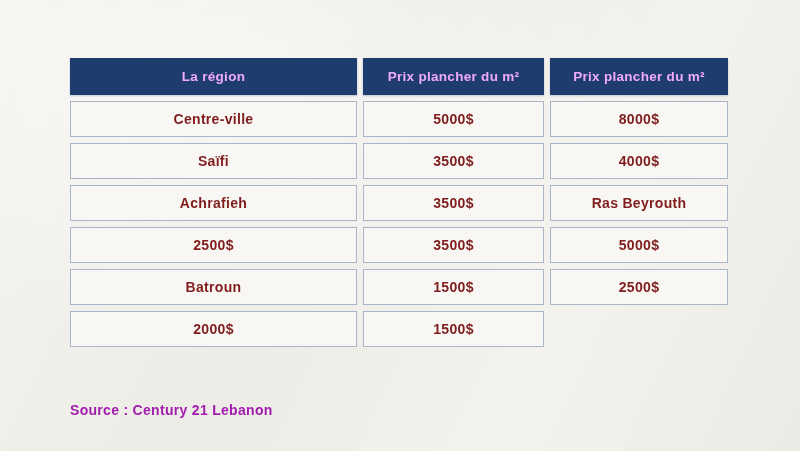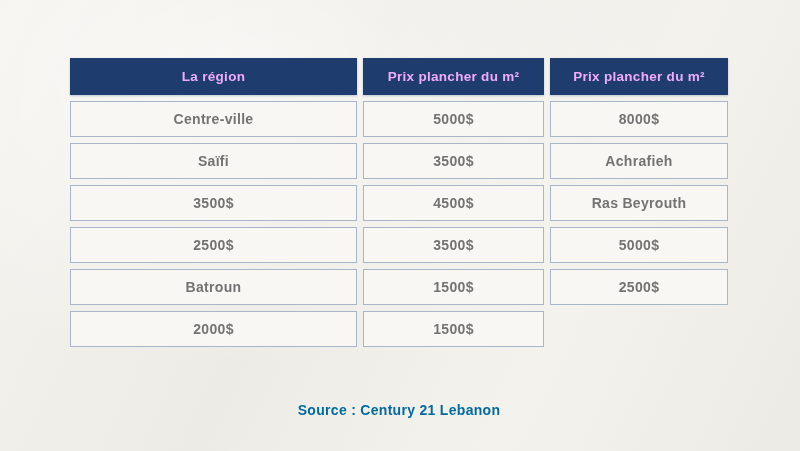--- a/index.html
+++ b/index.html
@@ -43,58 +43,58 @@
     justify-content: center;
     font-weight: bold;
     font-size: 13.5px;
     letter-spacing: 0.3px;
     box-shadow: 0 1px 2px rgba(30,60,110,0.25);
   }
   .cell {
     background-color: #f8f7f3;
     border: 1px solid #a9b6c9;
     box-sizing: border-box;
-    color: #737373;
+    color: #7f1d1d;
     display: flex;
     align-items: center;
     justify-content: center;
     font-weight: bold;
     font-size: 14px;
     letter-spacing: 0.3px;
   }
   .source-caption {
     position: absolute;
     left: 70px;
     top: 402px;
     width: 658px;
-    text-align: center;
-    color: #0369a1;
+    text-align: left;
+    color: #a21caf;
     font-weight: bold;
     font-size: 14px;
     letter-spacing: 0.3px;
   }
 </style>
 </head>
 <body>
 
 <div class="canvas">
 
   <div class="price-table">
     <div class="header-cell">La région</div>
     <div class="header-cell">Prix plancher du m²</div>
     <div class="header-cell">Prix plancher du m²</div>
 
   <div class="cell">Centre-ville</div>
       <div class="cell">5000$</div>
       <div class="cell">8000$</div>
       <div class="cell">Saïfi</div>
       <div class="cell">3500$</div>
+      <div class="cell">4000$</div>
       <div class="cell">Achrafieh</div>
       <div class="cell">3500$</div>
-      <div class="cell">4500$</div>
       <div class="cell">Ras Beyrouth</div>
       <div class="cell">2500$</div>
       <div class="cell">3500$</div>
       <div class="cell">5000$</div>
       <div class="cell">Batroun</div>
       <div class="cell">1500$</div>
       <div class="cell">2500$</div>
       <div class="cell">2000$</div>
       <div class="cell">1500$</div>
     </div>

